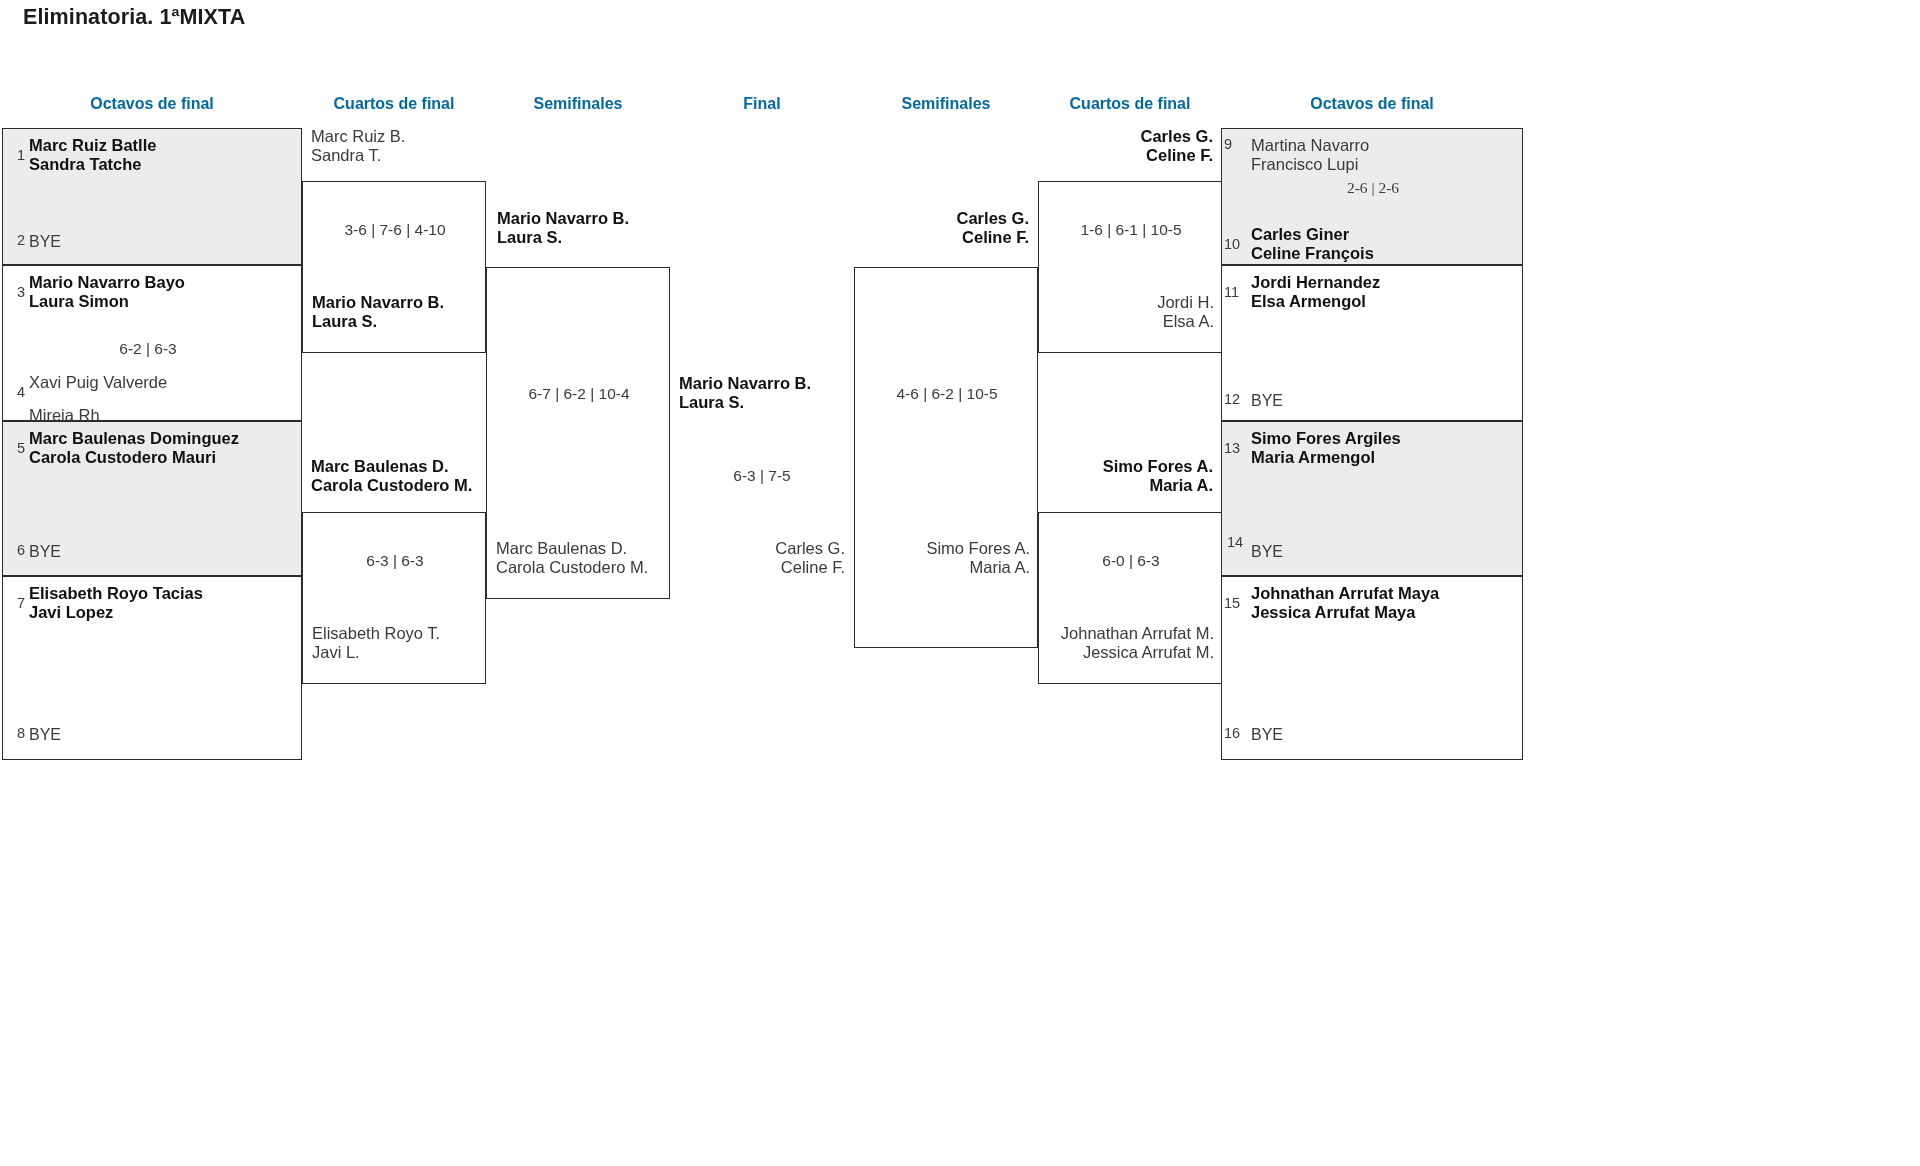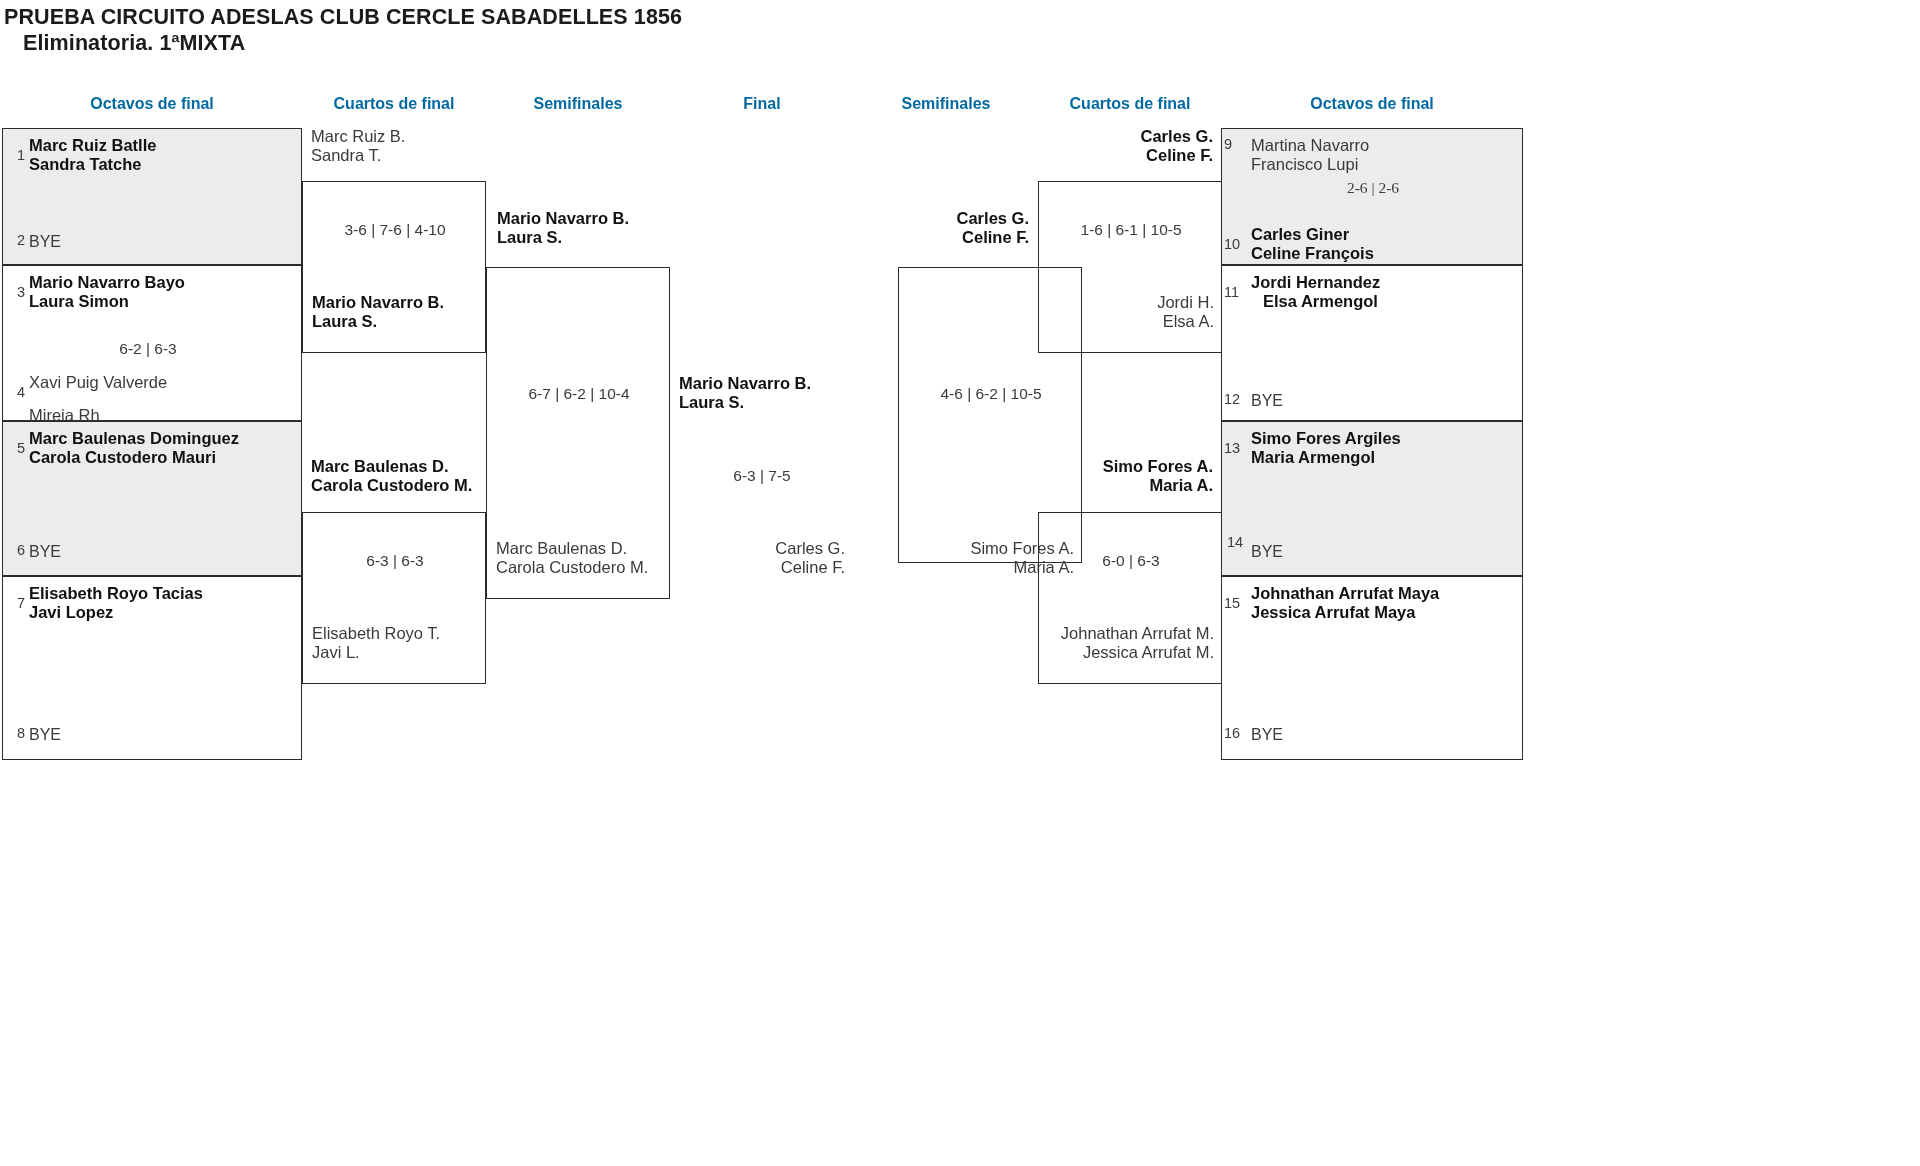--- a/index.html
+++ b/index.html
@@ -43,21 +43,20 @@
   .team.bye{font-weight:normal;color:#3a3a3a;font-size:16px;}
   .team.r{text-align:right;}
   .score{position:absolute;font-size:15.5px;color:#3a3a3a;line-height:19px;white-space:nowrap;}
   .score.c{text-align:center;}
 </style>
 </head>
 <body>
 
 <div id="header">
   <div id="title-block">
-    <div class="title-line1">PRUEBA CIRCUITO ADESLAS CLUB CERCLE SABADELLES 1856</div>
     <div class="title-line2">Eliminatoria. 1ªMIXTA</div>
   </div>
 
 </div>
 
 <div class="round-head" style="left:2px;width:300px;">Octavos de final</div>
 <div class="round-head" style="left:302px;width:184px;">Cuartos de final</div>
 <div class="round-head" style="left:486px;width:184px;">Semifinales</div>
 <div class="round-head" style="left:670px;width:184px;">Final</div>
 <div class="round-head" style="left:854px;width:184px;">Semifinales</div>
@@ -129,21 +128,21 @@
 </div>
 
 <span class="team win" style="left:679px;top:374px;">Mario Navarro B.</span>
 <span class="team win" style="left:679px;top:393px;">Laura S.</span>
 <span class="score c" style="left:670px;top:466px;width:184px;">6-3 | 7-5</span>
 <span class="team lose r" style="left:670px;top:539px;width:175px;">Carles G.</span>
 <span class="team lose r" style="left:670px;top:558px;width:175px;">Celine F.</span>
 
 <span class="team win r" style="left:854px;top:209px;width:175px;">Carles G.</span>
 <span class="team win r" style="left:854px;top:228px;width:175px;">Celine F.</span>
-<div class="mbox" style="left:854px;top:267px;width:184px;height:296px;margin-left:44px;">
+<div class="mbox" style="left:854px;top:267px;width:184px;height:381px;">
   <span class="score c" style="left:0px;top:116px;width:184px;">4-6 | 6-2 | 10-5</span>
   <span class="team lose r" style="left:0px;top:271px;width:175px;">Simo Fores A.</span>
   <span class="team lose r" style="left:0px;top:290px;width:175px;">Maria A.</span>
 </div>
 
 <span class="team win r" style="left:1038px;top:127px;width:175px;">Carles G.</span>
 <span class="team win r" style="left:1038px;top:146px;width:175px;">Celine F.</span>
 <div class="mbox" style="left:1038px;top:181px;width:184px;height:172px;">
   <span class="score c" style="left:0px;top:38px;width:184px;">1-6 | 6-1 | 10-5</span>
   <span class="team lose r" style="left:0px;top:111px;width:175px;">Jordi H.</span>
@@ -162,21 +161,21 @@
   <span class="team lose" style="left:29px;top:7px;">Martina Navarro</span>
   <span class="team lose" style="left:29px;top:26px;">Francisco Lupi</span>
   <span class="score c" style="left:0px;top:49px;width:302px;font-family:Liberation Serif, serif;">2-6 | 2-6</span>
   <span class="seed" style="left:2px;top:107px;text-align:left;">10</span>
   <span class="team win" style="left:29px;top:96px;">Carles Giner</span>
   <span class="team win" style="left:29px;top:115px;">Celine François</span>
 </div>
 <div class="mbox" style="left:1221px;top:265px;width:302px;height:156px;">
   <span class="seed" style="left:2px;top:18px;text-align:left;">11</span>
   <span class="team win" style="left:29px;top:7px;">Jordi Hernandez</span>
-  <span class="team win" style="left:41px;top:26px;">Elsa Armengol</span>
+  <span class="team win" style="left:29px;top:26px;">Elsa Armengol</span>
   <span class="score c" style="left:0px;top:73px;width:302px;"></span>
   <span class="seed" style="left:2px;top:125px;text-align:left;">12</span>
   <span class="team bye" style="left:29px;top:125px;">BYE</span>
   <span class="team bye" style="left:29px;top:144px;"></span>
 </div>
 <div class="mbox shaded" style="left:1221px;top:421px;width:302px;height:155px;">
   <span class="seed" style="left:2px;top:18px;text-align:left;">13</span>
   <span class="team win" style="left:29px;top:7px;">Simo Fores Argiles</span>
   <span class="team win" style="left:29px;top:26px;">Maria Armengol</span>
   <span class="score c" style="left:0px;top:70px;width:302px;"></span>

